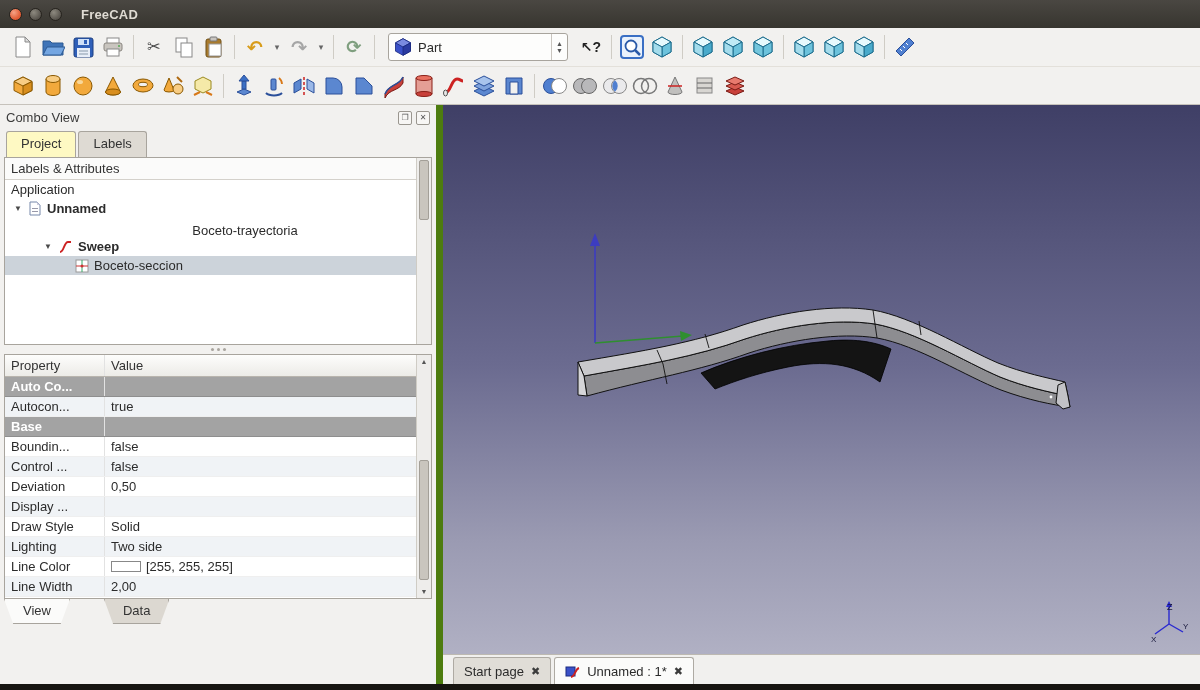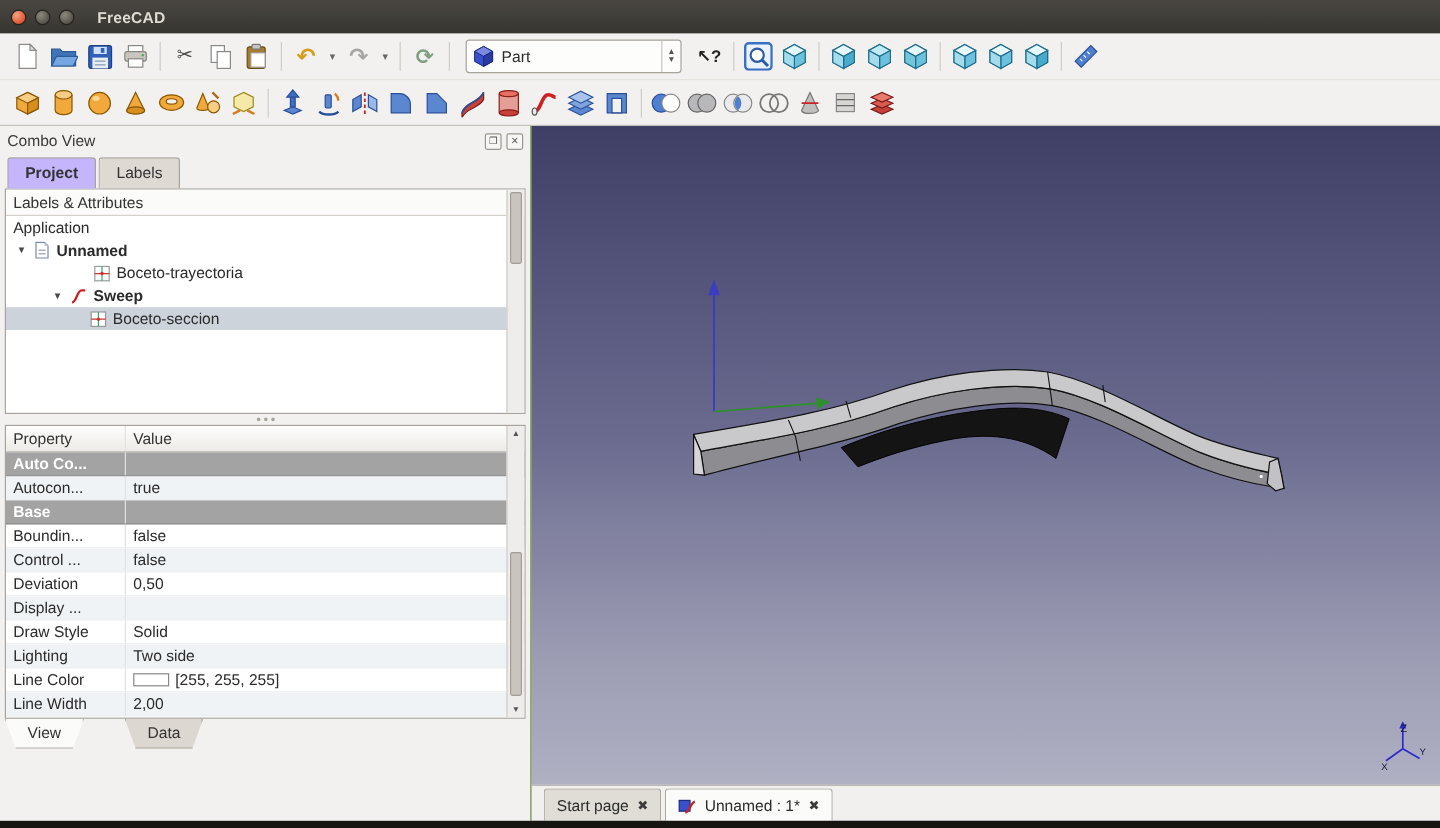--- a/index.html
+++ b/index.html
@@ -33,30 +33,30 @@
   .wbcombo .lbl { flex:1; }
   .spin { width:16px; height:26px; border-left:1px solid #c9c5bf; display:flex; flex-direction:column;
           align-items:center; justify-content:center; color:#555; }
   .spin span { font-size:7px; line-height:7px; }
 
   
   .main { display:flex; height:585px; position:relative; }
   .bottomstrip { position:absolute; left:0; bottom:0; width:1200px; height:6px; background:#171511; z-index:9; }
 
   
-  .left { width:443px; height:579px; background:#f2f1ef; border-right:1px solid #4d7c0f; display:flex; flex-direction:column; }
+  .left { width:443px; height:579px; background:#f2f1ef; border-right:7px solid #4d7c0f; display:flex; flex-direction:column; }
   .panel-header { height:25px; display:flex; align-items:center; padding:0 6px; }
   .panel-header .ph-title { flex:1; color:#3a3a3a; }
   .phbtn { width:14px; height:14px; border:1px solid #9a968f; background:#f7f6f4; display:flex; align-items:center;
            justify-content:center; font-size:8px; color:#555; margin-left:4px; border-radius:2px; }
 
   .ctabs { height:27px; display:flex; align-items:flex-end; padding-left:6px; }
   .ctab { height:26px; line-height:24px; padding:0 14px; border:1px solid #a8a49d; border-bottom:none;
           border-radius:3px 3px 0 0; background:#dedad3; color:#333; margin-right:2px; }
-  .ctab.active { background:#c4b5fd; font-weight:bold; position:relative; z-index:2; }
+  .ctab.active { background:#fef9c3; font-weight:normal; position:relative; z-index:2; }
 
   .tree-box { margin:0 4px; height:188px; background:#fff; border:1px solid #a8a49d; position:relative; overflow:hidden; }
   .tree-title { height:22px; line-height:21px; padding-left:6px; border-bottom:1px solid #d4d1cb; background:#fbfbfa; color:#333; }
   .tree-row { height:19px; display:flex; align-items:center; gap:5px; }
   .tree-row.sel { background:#ccd3da; }
   .expander { font-size:8px; color:#4a4a4a; width:10px; text-align:center; }
   .tnode-label { white-space:nowrap; }
   .bold { font-weight:bold; }
 
   .vscroll { position:absolute; top:0; right:0; bottom:0; width:15px; background:#eeedeb; border-left:1px solid #cfccc5; }
@@ -450,21 +450,21 @@
         <span class="expander">▼</span>
         <svg width="14" height="15">
             <path d="M2 1 h7 l3 3 v10 h-10 z" fill="#ffffff" stroke="#7788aa"></path>
             <path d="M9 1 l3 3 h-3 z" fill="#ccccdd"></path>
             <rect x="4" y="7" width="6" height="1" fill="#9999aa"></rect>
             <rect x="4" y="10" width="6" height="1" fill="#9999aa"></rect>
           </svg>
         <span class="tnode-label bold">Unnamed</span>
       </div>
 
-      <div class="tree-row" style="padding-left:73px;">
+      <div class="tree-row" style="padding-left:54px;flex-direction:column;">
         <svg width="14" height="14">
             <rect x="1" y="1" width="12" height="12" fill="#ffffff" stroke="#999999"></rect>
             <line x1="1" y1="7" x2="13" y2="7" stroke="#cc3333"></line>
             <line x1="7" y1="1" x2="7" y2="13" stroke="#33aa66"></line>
             <circle cx="7" cy="7" r="1.5" fill="#cc3333"></circle>
           </svg>
         <span class="tnode-label">Boceto-trayectoria</span>
       </div>
 
       <div class="tree-row" style="padding-left:38px;">

